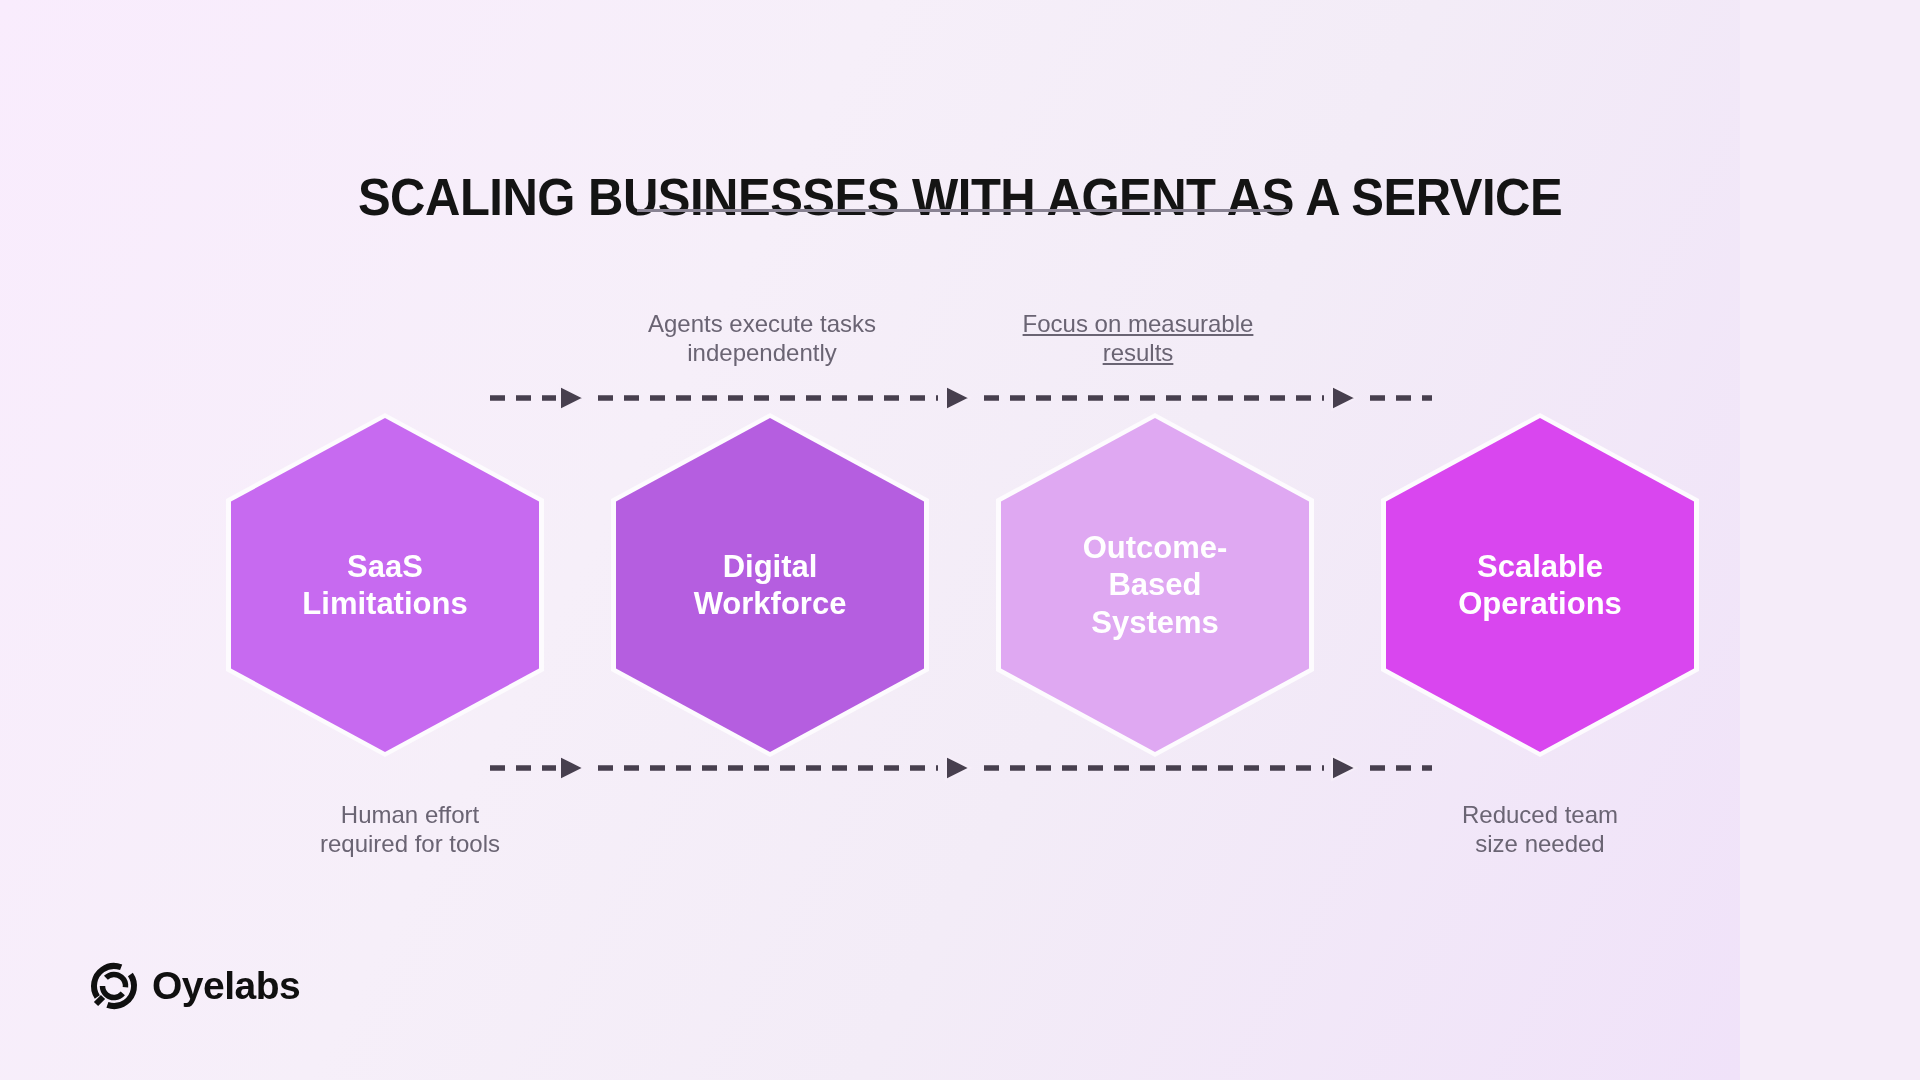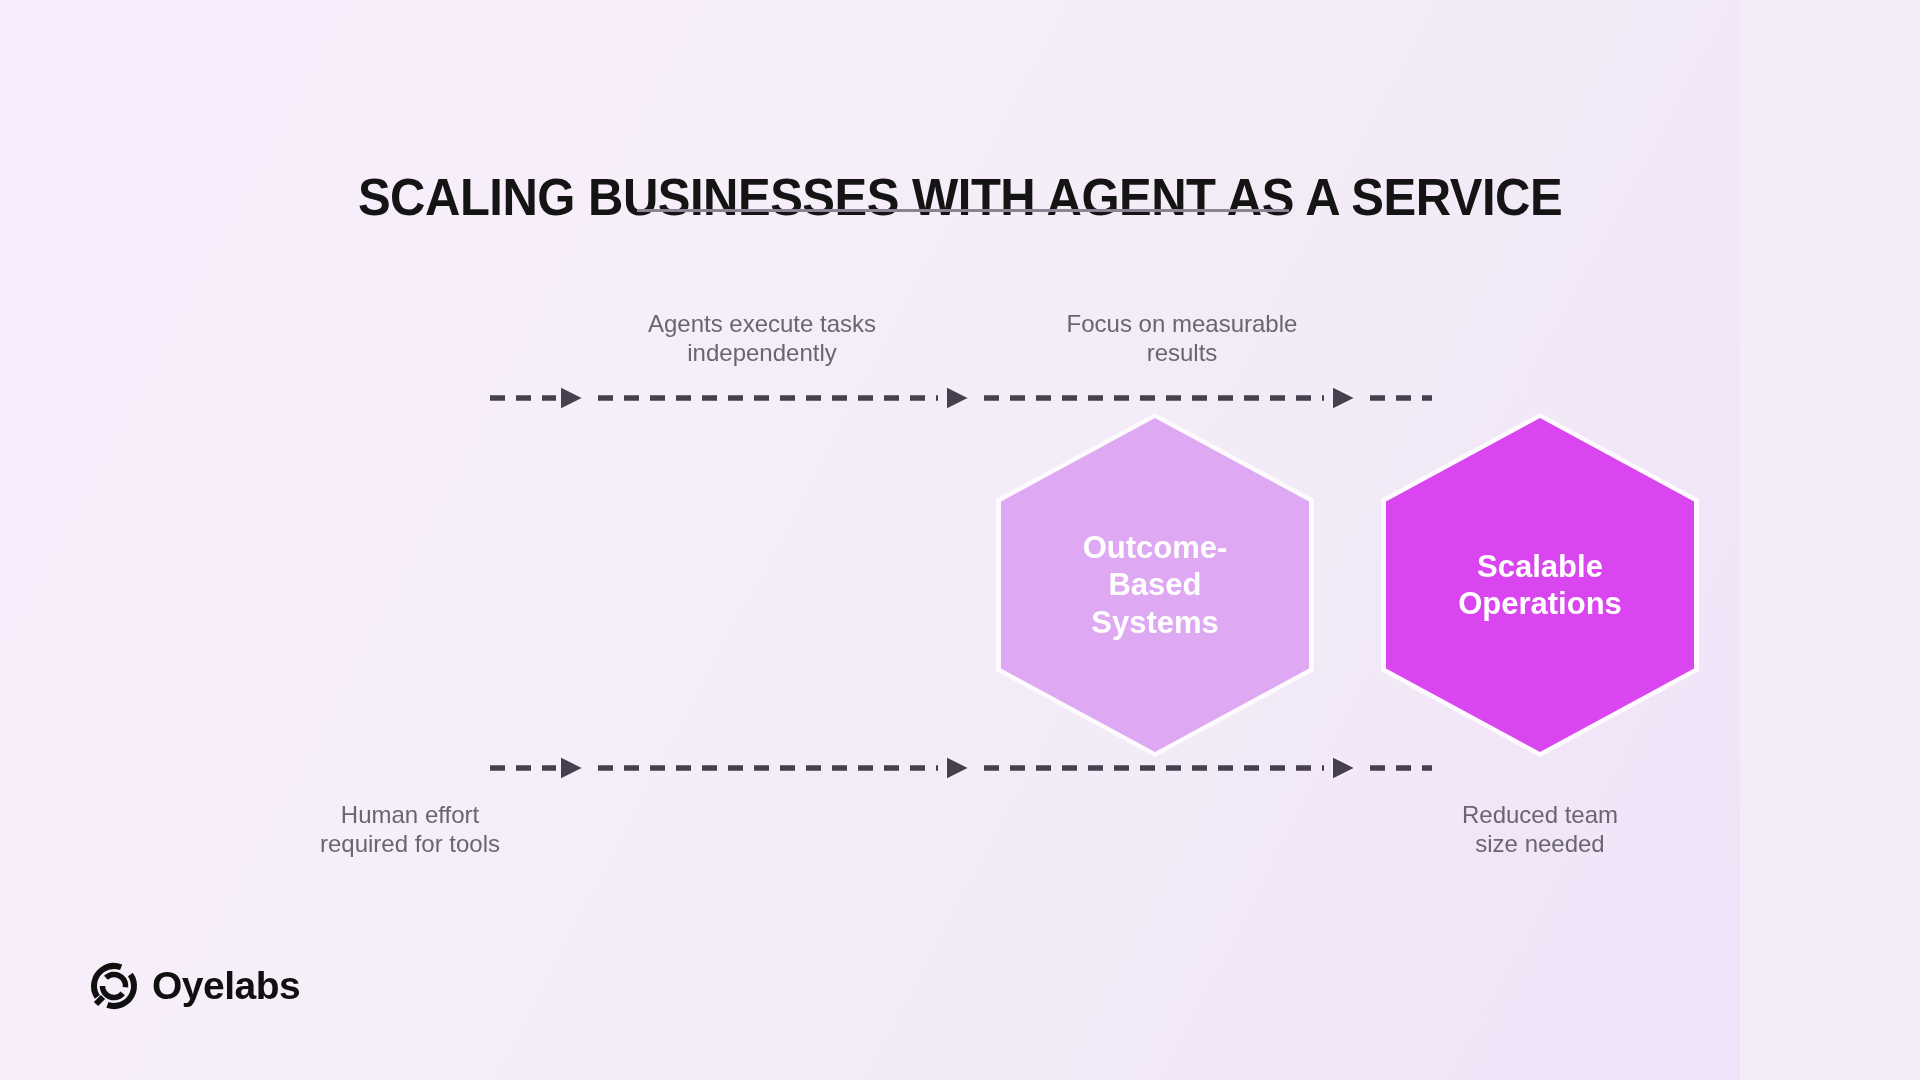--- a/index.html
+++ b/index.html
@@ -24,21 +24,21 @@
     background:#8a8494;
   }
   .flow-label{
     position:absolute;width:420px;
     text-align:center;
     font-size:24px;line-height:1.22;
     color:#6a6473;
     white-space:pre-line;
   }
   .flow-label.tl1{left:552px;top:309px;}
-  .flow-label.tl2{left:972px;top:309px;}
+  .flow-label.tl2{left:928px;top:309px;text-decoration:underline;}
   .flow-label.bl1{left:200px;top:800px;}
   .flow-label.bl2{left:1330px;top:800px;}
   .arrow-row{position:absolute;left:0;width:1920px;height:36px;}
   .arrow-row.top{top:380px;}
   .arrow-row.bottom{top:750px;}
   .hex-outer{
     position:absolute;top:413px;width:318px;height:344px;
     background:#fdfbfe;
     clip-path:polygon(50% 0%,100% 25%,100% 75%,50% 100%,0% 75%,0% 25%);
     filter:drop-shadow(0 0 6px rgba(255,255,255,0.9));
@@ -82,20 +82,32 @@
       <path d="M490 18 H556" stroke="#473f4e"></path>
       <path d="M598 18 H938" stroke="#473f4e"></path>
       <path d="M984 18 H1324" stroke="#473f4e"></path>
       <path d="M1370 18 H1432" stroke="#473f4e"></path>
     </g>
     <path d="M560 6 L584 18 L560 30 Z" stroke="#f6eef9" stroke-width="2" fill="#473f4e"></path>
     <path d="M946 6 L970 18 L946 30 Z" stroke="#f6eef9" stroke-width="2" fill="#473f4e"></path>
     <path d="M1332 6 L1356 18 L1332 30 Z" stroke="#f6eef9" stroke-width="2" fill="#473f4e"></path>
   </svg>
 
+  <div class="hex-outer h1">
+    <div class="hex-inner" style="background: rgb(199, 106, 240);">
+      <span class="hex-label">SaaS
+Limitations</span>
+    </div>
+  </div>
+  <div class="hex-outer h2">
+    <div class="hex-inner" style="background: rgb(181, 94, 224);">
+      <span class="hex-label">Digital
+Workforce</span>
+    </div>
+  </div>
   <div class="hex-outer h3">
     <div class="hex-inner" style="background: rgb(223, 168, 242);">
       <span class="hex-label">Outcome-
 Based
 Systems</span>
     </div>
   </div>
   <div class="hex-outer h4">
     <div class="hex-inner" style="background: #d946ef;">
       <span class="hex-label">Scalable

